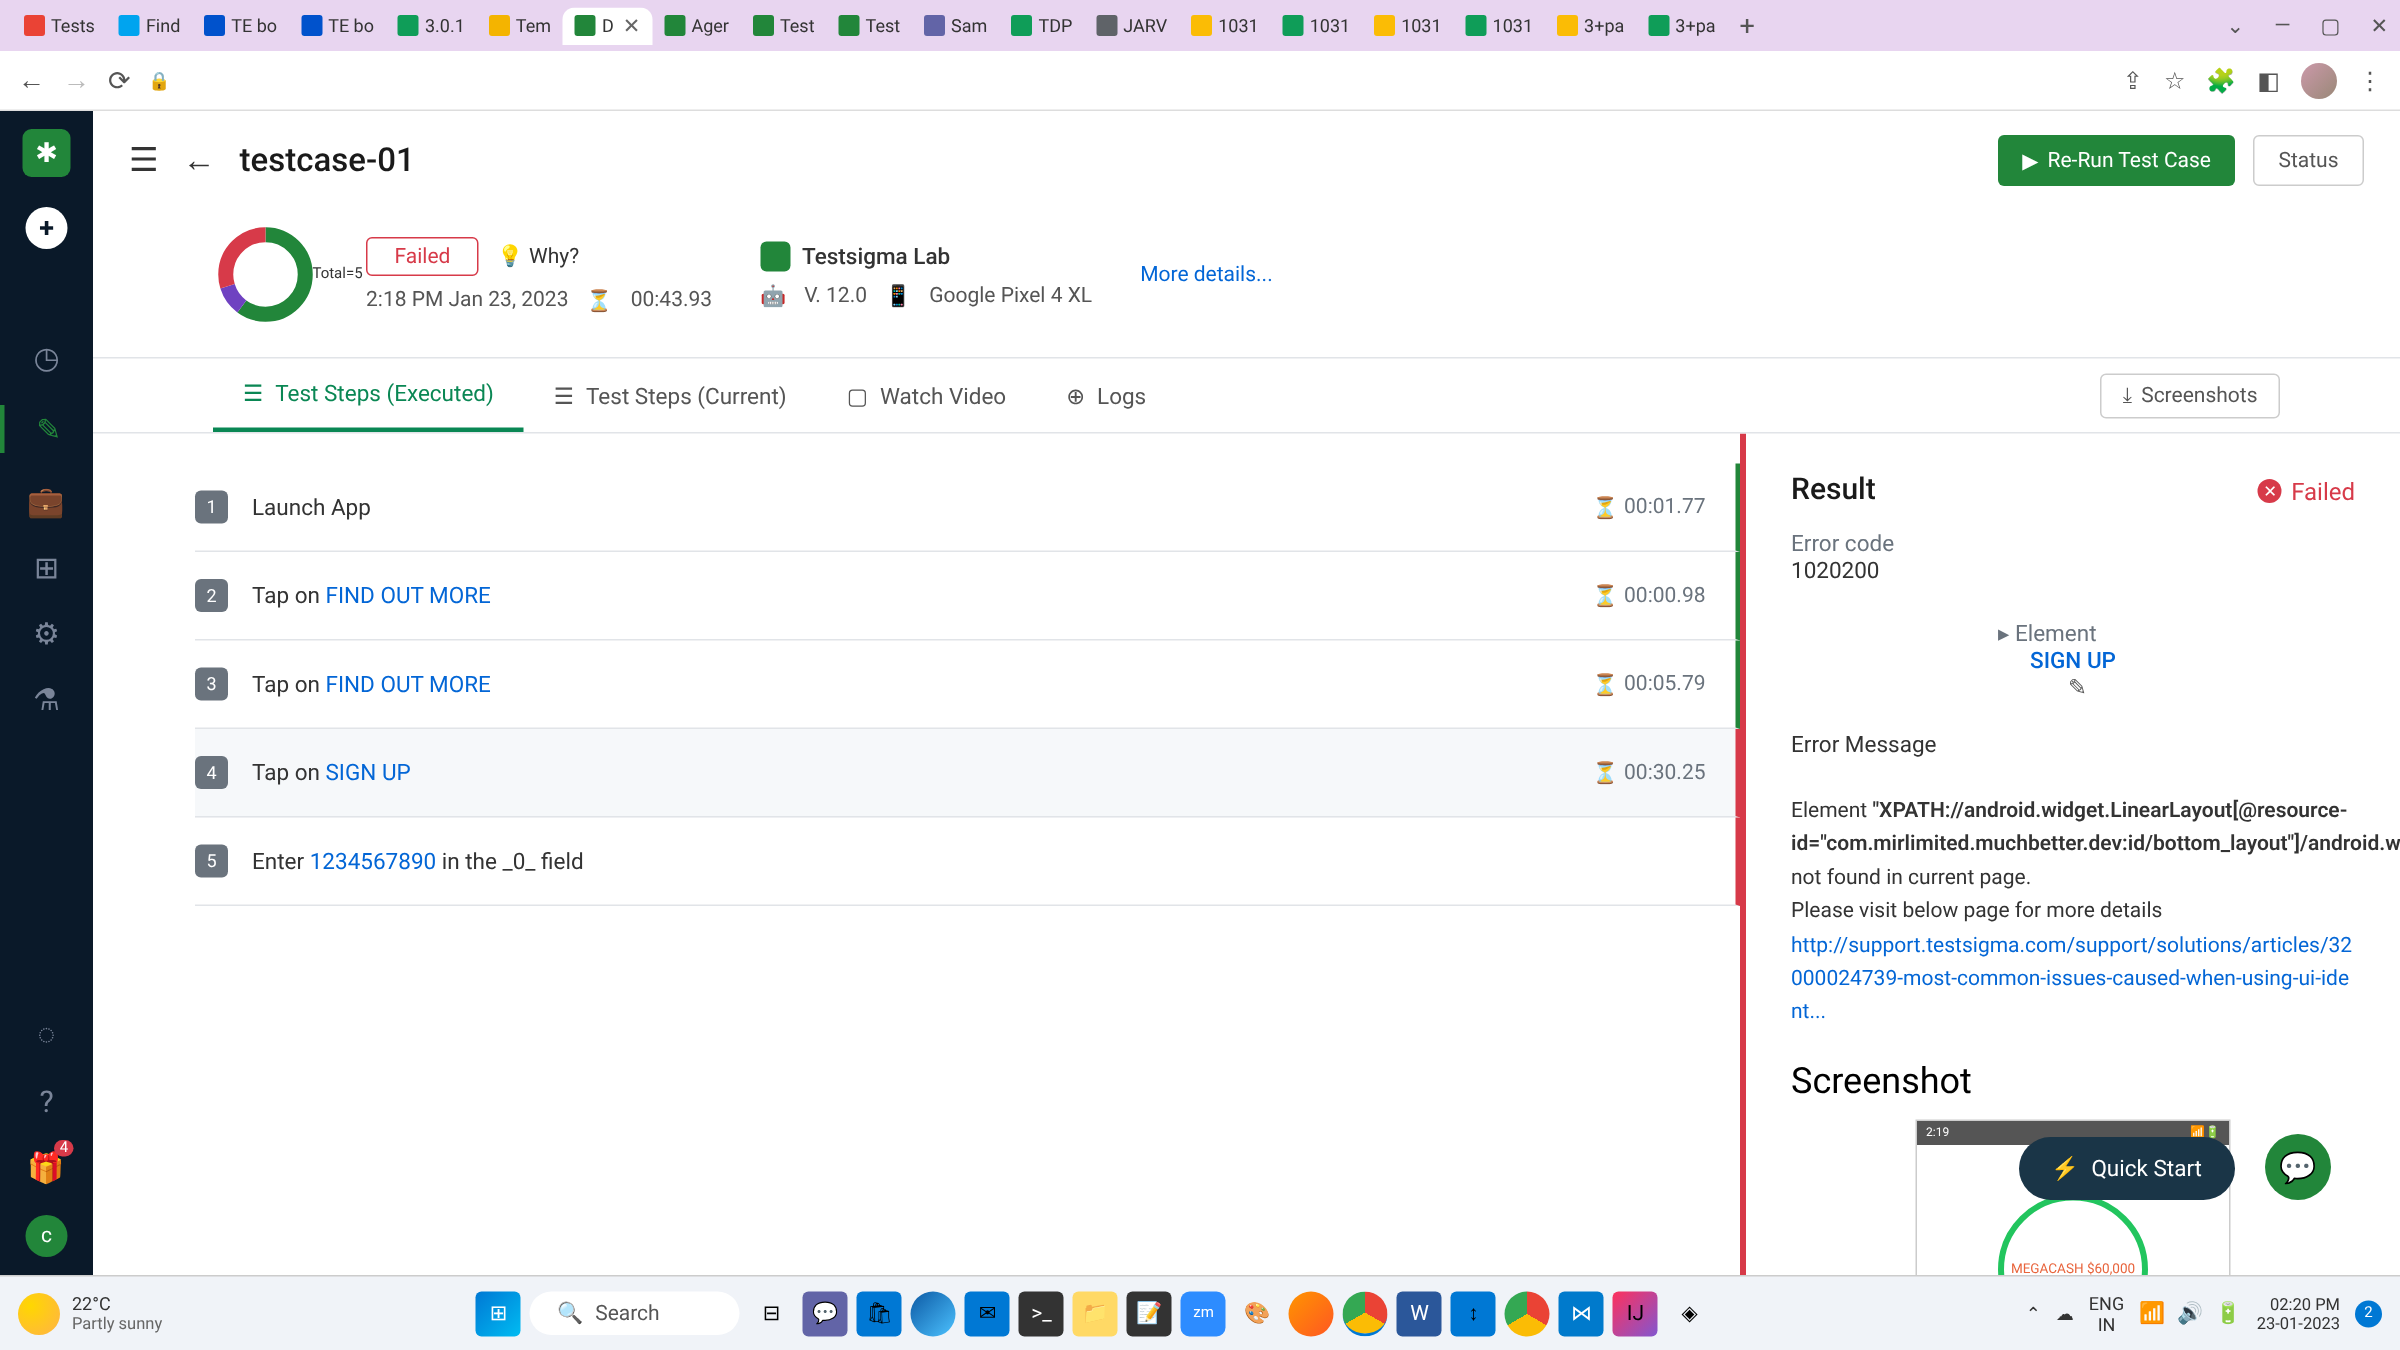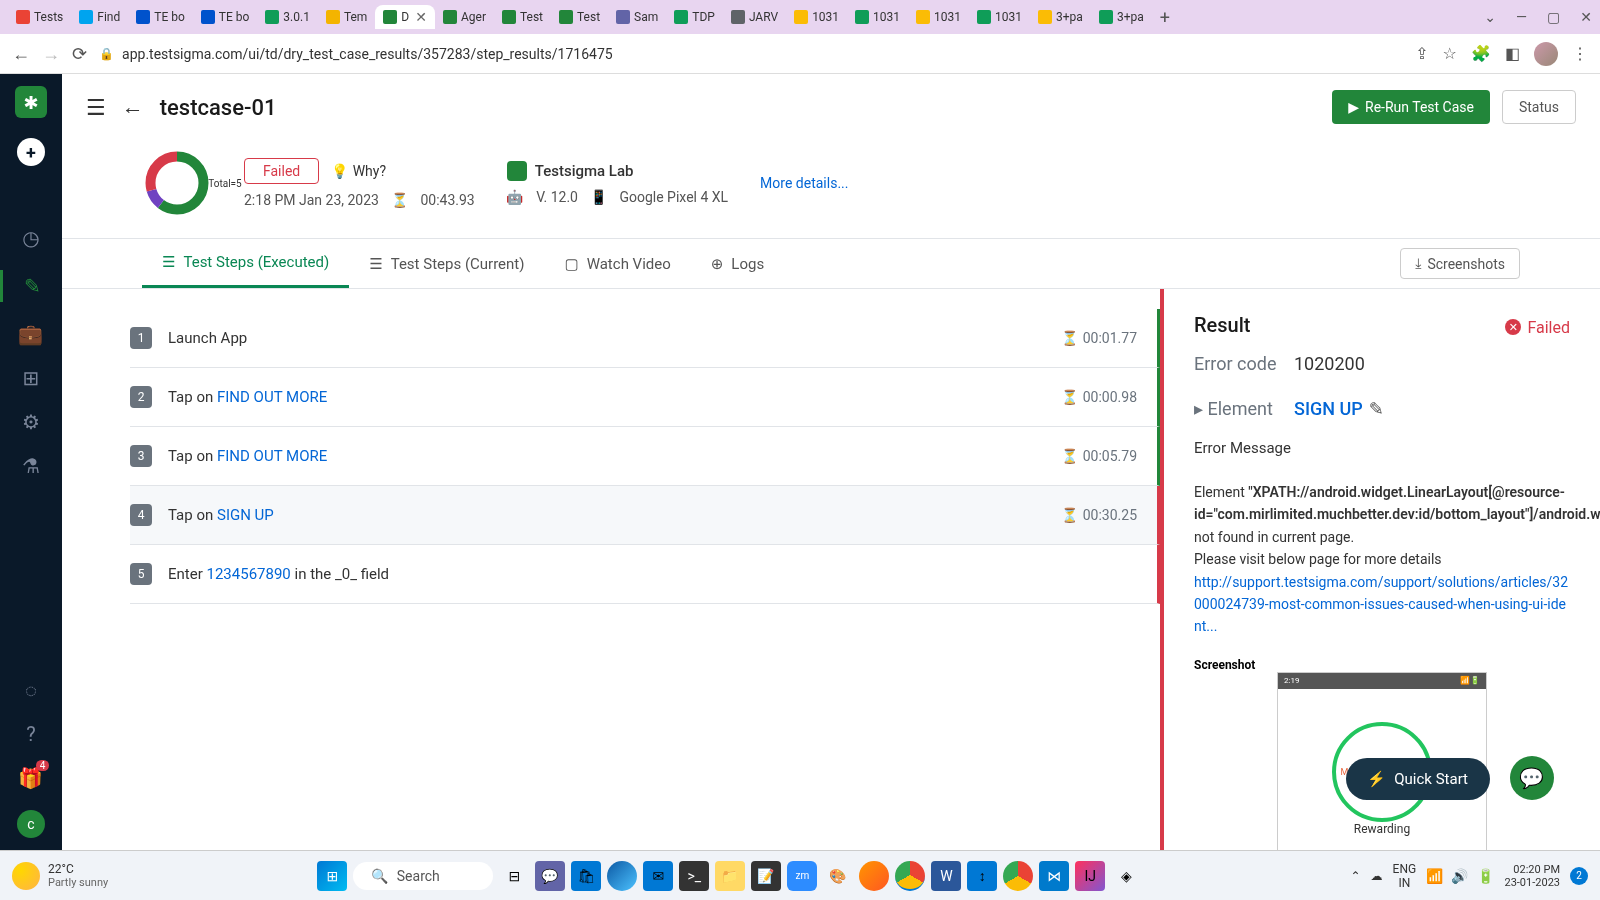--- a/index.html
+++ b/index.html
@@ -72,31 +72,31 @@
 .step-item.passed { border-right: 3px solid #22863a; }
 .step-item.failed { border-right: 3px solid #d73a49; }
 .step-num { width: 22px; height: 22px; background: #6a737d; color: #fff; border-radius: 4px; font-size: 12px; display: flex; align-items: center; justify-content: center; margin-right: 16px; }
 .step-text { font-size: 15px; color: #333; }
 .step-link { color: #0366d6; }
 .step-time { margin-left: auto; font-size: 14px; color: #6a737d; display: flex; align-items: center; gap: 4px; }
 
 .details-panel { width: 440px; padding: 24px 30px; border-left: 4px solid #d73a49; overflow-y: auto; }
 .result-title { font-size: 20px; font-weight: 500; color: #1a1a1a; margin-bottom: 4px; }
 .result-status { color: #d73a49; font-size: 16px; display: flex; align-items: center; gap: 6px; }
-.result-row { display: flex; padding: 12px 0; font-size: 18px; }
+.result-row { display: flex; padding: 12px 0; font-size: 15px; flex-direction: column; }
 .result-label { color: #6a737d; width: 100px; }
 .result-value { color: #333; }
 .element-link { color: #0366d6; font-weight: 500; }
 .error-section { margin-top: 8px; }
 .error-heading { font-size: 15px; color: #333; margin-bottom: 24px; }
 .error-text { font-size: 14px; color: #333; line-height: 1.6; }
 .error-bold { font-weight: 600; }
 .error-help-link { color: #0366d6; word-break: break-all; }
 .screenshot-section { margin-top: 20px; }
-.screenshot-title { font-size: 12px; font-weight: 700; }
+.screenshot-title { font-size: 24px; font-weight: 400; margin-bottom: 12px; }
 .screenshot-preview { width: 210px; margin: 0 auto; border: 1px solid #ccc; }
 .screenshot-statusbar { background: #555; height: 16px; display: flex; align-items: center; padding: 0 6px; font-size: 8px; color: #fff; justify-content: space-between; }
 .screenshot-body { background: #fff; height: 180px; display: flex; flex-direction: column; align-items: center; justify-content: center; }
 .megacash-logo { width: 100px; height: 100px; border: 4px solid #22c55e; border-radius: 50%; display: flex; align-items: center; justify-content: center; color: #e8643c; font-size: 9px; text-align: center; }
 .rewarding-text { font-size: 12px; color: #333; }
 
 
 .quick-start-btn { position: fixed; bottom: 100px; right: 110px; background: #1a3547; color: #fff; padding: 12px 22px; border-radius: 24px; font-size: 15px; display: flex; align-items: center; gap: 8px; cursor: pointer; }
 .chat-fab { position: fixed; bottom: 100px; right: 46px; width: 44px; height: 44px; background: #22863a; border-radius: 50%; color: #fff; display: flex; align-items: center; justify-content: center; font-size: 20px; cursor: pointer; }
 
@@ -205,21 +205,20 @@
     <span class="window-btn">✕</span>
   </div>
 </div>
 
 <div class="address-bar-row">
   <span class="nav-btn">←</span>
   <span class="nav-btn" style="color:#bbb;">→</span>
   <span class="nav-btn">⟳</span>
   <div class="address-bar">
     <span class="lock-icon">🔒</span>
-    <span>app.testsigma.com/ui/td/dry_test_case_results/357283/step_results/1716475</span>
   </div>
   <div class="toolbar-icons">
     <span>⇪</span>
     <span>☆</span>
     <span>🧩</span>
     <span>◧</span>
     <div class="avatar"></div>
     <span>⋮</span>
   </div>
 </div>

